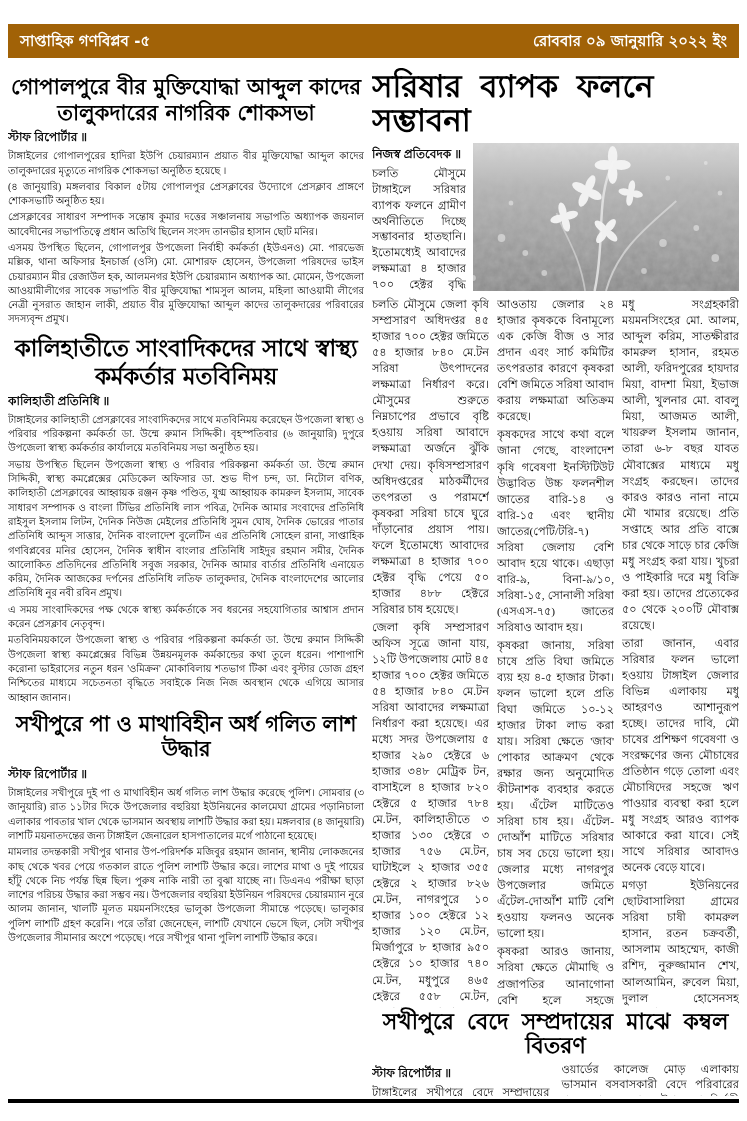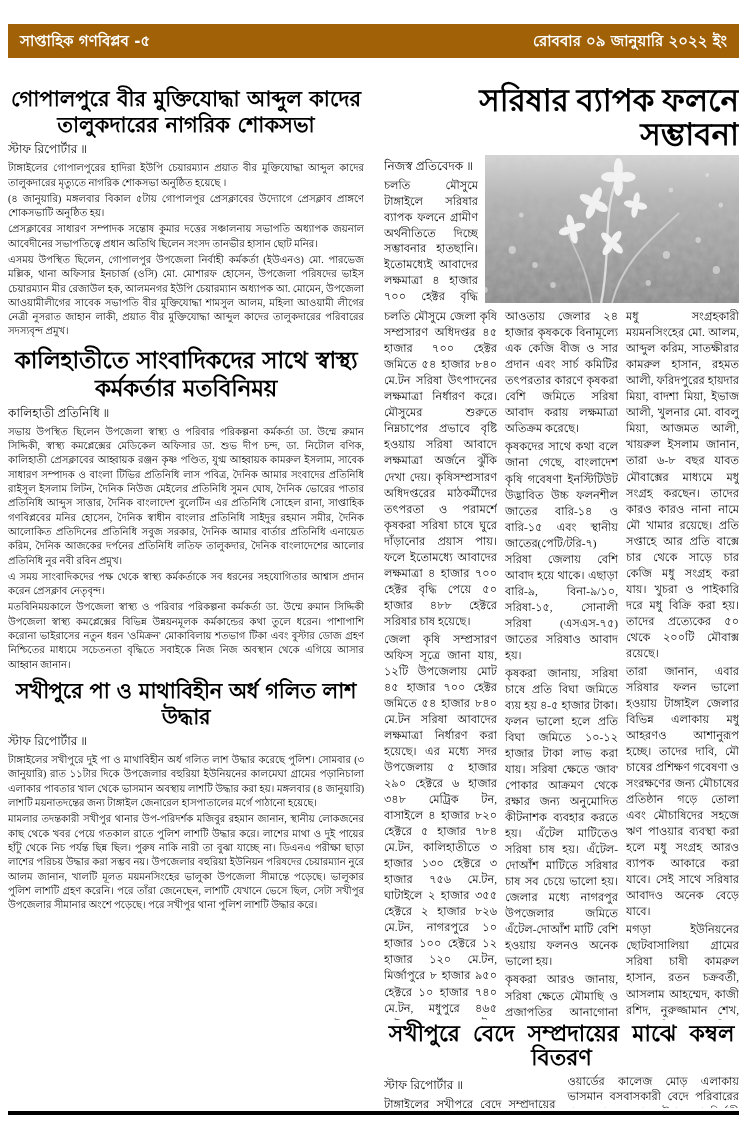--- a/index.html
+++ b/index.html
@@ -13,42 +13,42 @@
   
   .masthead {
     margin-top:24px; height:34px; background:#a16207; color:#ffffff;
     display:flex; justify-content:space-between; align-items:center;
     padding:0 12px; font-family:"DejaVu Sans", sans-serif; font-size:15px;
   }
   .masthead .m-title { font-weight:bold; }
   .masthead .m-date { font-weight:bold; }
 
   
-  .content { display:flex; gap:20px; margin-top:22px; height:1028px; overflow:hidden; }
+  .content { display:flex; gap:8px; margin-top:10px; height:1028px; overflow:hidden; }
   .col-left { flex:0 0 356px; width:356px; overflow:hidden; }
   .col-right { flex:1; display:flex; flex-direction:column; overflow:hidden; }
 
   
   article { display:block; }
   .art-head {
     text-align:center; font-weight:800; line-height:1.22; margin:7px 0 1px;
     font-family:"DejaVu Sans", sans-serif; color:#000;
   }
   .h-1 { font-size:21px; }
   .h-2 { font-size:23px; letter-spacing:-0.3px; }
   .h-3 { font-size:21px; letter-spacing:-0.3px; }
-  .byline { font-weight:normal; font-size:12px; margin:2px 0 1px; }
+  .byline { font-weight:bold; font-size:12px; margin:2px 0 1px; }
   .art p {
     margin:0 0 2px; font-size:10px; line-height:1.43; text-align:justify;
   }
 
   
   .main-head {
-    font-size:31px; font-weight:800; text-align:right; line-height:1.1;
-    margin:4px 0 3px; font-family:Liberation Serif, serif; color:#000;
+    font-size:31px; font-weight:800; text-align:left; line-height:1.1;
+    margin:4px 0 3px; font-family:Liberation Mono, monospace; color:#000;
   }
   .main-top { display:flex; gap:7px; }
   .intro-col { flex:0 0 94px; height:148px; overflow:hidden; }
   .intro-col p { margin:0; font-size:11.3px; line-height:1.4; text-align:justify; }
   .photo { flex:1; height:148px; overflow:hidden; background:#8d8d8d; }
   .photo svg { display:block; width:100%; height:100%; }
 
   .main-cols { display:flex; gap:8px; margin-top:5px; height:712px; overflow:hidden; }
   .mcol { flex:1; overflow:hidden; }
   .mcol p { margin:0 0 2px; font-size:11.3px; line-height:1.42; text-align:justify; }
@@ -82,20 +82,21 @@
         <div class="byline">স্টাফ রিপোর্টার ॥</div>
         <p>টাঙ্গাইলের গোপালপুরের হাদিরা ইউপি চেয়ারম্যান প্রয়াত বীর মুক্তিযোদ্ধা আব্দুল কাদের তালুকদারের মৃত্যুতে নাগরিক শোকসভা অনুষ্ঠিত হয়েছে ।</p>
         <p>(৪ জানুয়ারি) মঙ্গলবার বিকাল ৫টায় গোপালপুর প্রেসক্লাবের উদ্যোগে প্রেসক্লাব প্রাঙ্গণে শোকসভাটি অনুষ্ঠিত হয়।</p>
         <p>প্রেসক্লাবের সাধারণ সম্পাদক সন্তোষ কুমার দত্তের সঞ্চালনায় সভাপতি অধ্যাপক জয়নাল আবেদীনের সভাপতিত্বে প্রধান অতিথি ছিলেন  সংসদ তানভীর হাসান ছোট মনির।</p>
         <p>এসময় উপস্থিত ছিলেন, গোপালপুর উপজেলা নির্বাহী কর্মকর্তা (ইউএনও) মো. পারভেজ মল্লিক, থানা অফিসার ইনচার্জ (ওসি) মো. মোশারফ হোসেন, উপজেলা পরিষদের ভাইস চেয়ারম্যান মীর রেজাউল হক, আলমনগর ইউপি চেয়ারম্যান অধ্যাপক আ. মোমেন, উপজেলা আওয়ামীলীগের সাবেক সভাপতি বীর মুক্তিযোদ্ধা শামসুল আলম, মহিলা আওয়ামী লীগের নেত্রী নুসরাত জাহান লাকী, প্রয়াত বীর মুক্তিযোদ্ধা আব্দুল কাদের তালুকদারের পরিবারের সদস্যবৃন্দ প্রমুখ।</p>
       </article>
 
       <article class="art">
         <h2 class="art-head h-2">কালিহাতীতে সাংবাদিকদের সাথে স্বাস্থ্য কর্মকর্তার মতবিনিময়</h2>
         <div class="byline">কালিহাতী প্রতিনিধি ॥</div>
+        <p>টাঙ্গাইলের কালিহাতী প্রেসক্লাবের সাংবাদিকদের সাথে মতবিনিময় করেছেন উপজেলা স্বাস্থ্য ও পরিবার পরিকল্পনা কর্মকর্তা ডা. উম্মে রুমান সিদ্দিকী। বৃহস্পতিবার (৬ জানুয়ারি) দুপুরে উপজেলা স্বাস্থ্য কর্মকর্তার কার্যালয়ে মতবিনিময় সভা অনুষ্ঠিত হয়।</p>
         <p>সভায় উপস্থিত ছিলেন উপজেলা স্বাস্থ্য ও পরিবার পরিকল্পনা কর্মকর্তা ডা. উম্মে রুমান সিদ্দিকী, স্বাস্থ্য কমপ্লেক্সের মেডিকেল অফিসার ডা. শুভ দীপ চন্দ, ডা. নিটোল বণিক, কালিহাতী প্রেসক্লাবের আহ্বায়ক রঞ্জন কৃষ্ণ পণ্ডিত, যুগ্ম আহ্বায়ক কামরুল ইসলাম, সাবেক সাধারণ সম্পাদক ও বাংলা টিভির প্রতিনিধি লাস পবিত্র, দৈনিক আমার সংবাদের প্রতিনিধি রাইসুল ইসলাম লিটন, দৈনিক নিউজ মেইলের প্রতিনিধি সুমন ঘোষ, দৈনিক ভোরের পাতার প্রতিনিধি আব্দুস সাত্তার, দৈনিক বাংলাদেশ বুলেটিন এর প্রতিনিধি সোহেল রানা, সাপ্তাহিক গণবিপ্লবের মনির হোসেন, দৈনিক স্বাধীন বাংলার প্রতিনিধি সাইদুর রহমান সমীর, দৈনিক আলোকিত প্রতিদিনের প্রতিনিধি সবুজ সরকার, দৈনিক আমার বার্তার প্রতিনিধি এনায়েত করিম, দৈনিক আজকের দর্পনের প্রতিনিধি লতিফ তালুকদার, দৈনিক বাংলাদেশের আলোর প্রতিনিধি নুর নবী রবিন প্রমুখ।</p>
         <p>এ সময় সাংবাদিকদের পক্ষ থেকে স্বাস্থ্য কর্মকর্তাকে সব ধরনের সহযোগিতার আশ্বাস প্রদান করেন প্রেসক্লাব নেতৃবৃন্দ।</p>
         <p>মতবিনিময়কালে উপজেলা স্বাস্থ্য ও পরিবার পরিকল্পনা কর্মকর্তা ডা. উম্মে রুমান সিদ্দিকী উপজেলা স্বাস্থ্য কমপ্লেক্সের বিভিন্ন উন্নয়নমূলক কর্মকান্ডের কথা তুলে ধরেন। পাশাপাশি করোনা ভাইরাসের নতুন ধরন 'ওমিক্রন' মোকাবিলায় শতভাগ টিকা এবং বুস্টার ডোজ গ্রহণ নিশ্চিতের মাধ্যমে সচেতনতা বৃদ্ধিতে সবাইকে নিজ নিজ অবস্থান থেকে এগিয়ে আসার আহ্বান জানান।</p>
       </article>
 
       <article class="art">
         <h2 class="art-head h-3">সখীপুরে পা ও মাথাবিহীন অর্ধ গলিত লাশ উদ্ধার</h2>
         <div class="byline">স্টাফ রিপোর্টার ॥</div>
         <p>টাঙ্গাইলের সখীপুরে দুই পা ও মাথাবিহীন অর্ধ গলিত লাশ উদ্ধার করেছে পুলিশ। সোমবার (৩ জানুয়ারি) রাত ১১টার দিকে উপজেলার বহুরিয়া ইউনিয়নের কালমেঘা গ্রামের পড়ানিচালা এলাকার পাবতার খাল থেকে ভাসমান অবস্থায় লাশটি উদ্ধার করা হয়। মঙ্গলবার (৪ জানুয়ারি) লাশটি ময়নাতদন্তের জন্য টাঙ্গাইল জেনারেল হাসপাতালের মর্গে পাঠানো হয়েছে।</p>
         <p>মামলার তদন্তকারী সখীপুর থানার উপ-পরিদর্শক মজিবুর রহমান জানান, স্থানীয় লোকজনের কাছ থেকে খবর পেয়ে গতকাল রাতে পুলিশ লাশটি উদ্ধার করে। লাশের মাথা ও দুই পায়ের হাঁটু থেকে নিচ পর্যন্ত ছিন্ন ছিল। পুরুষ নাকি নারী তা বুঝা যাচ্ছে না। ডিএনএ পরীক্ষা ছাড়া লাশের পরিচয় উদ্ধার করা সম্ভব নয়। উপজেলার বহুরিয়া ইউনিয়ন পরিষদের চেয়ারম্যান নুরে আলম  জানান, খালটি মূলত ময়মনসিংহের ভালুকা উপজেলা সীমান্তে পড়েছে। ভালুকার পুলিশ লাশটি গ্রহণ করেনি। পরে তাঁরা জেনেছেন, লাশটি যেখানে ভেসে ছিল, সেটা সখীপুর উপজেলার সীমানার অংশে পড়েছে। পরে সখীপুর থানা পুলিশ লাশটি উদ্ধার করে।</p>

